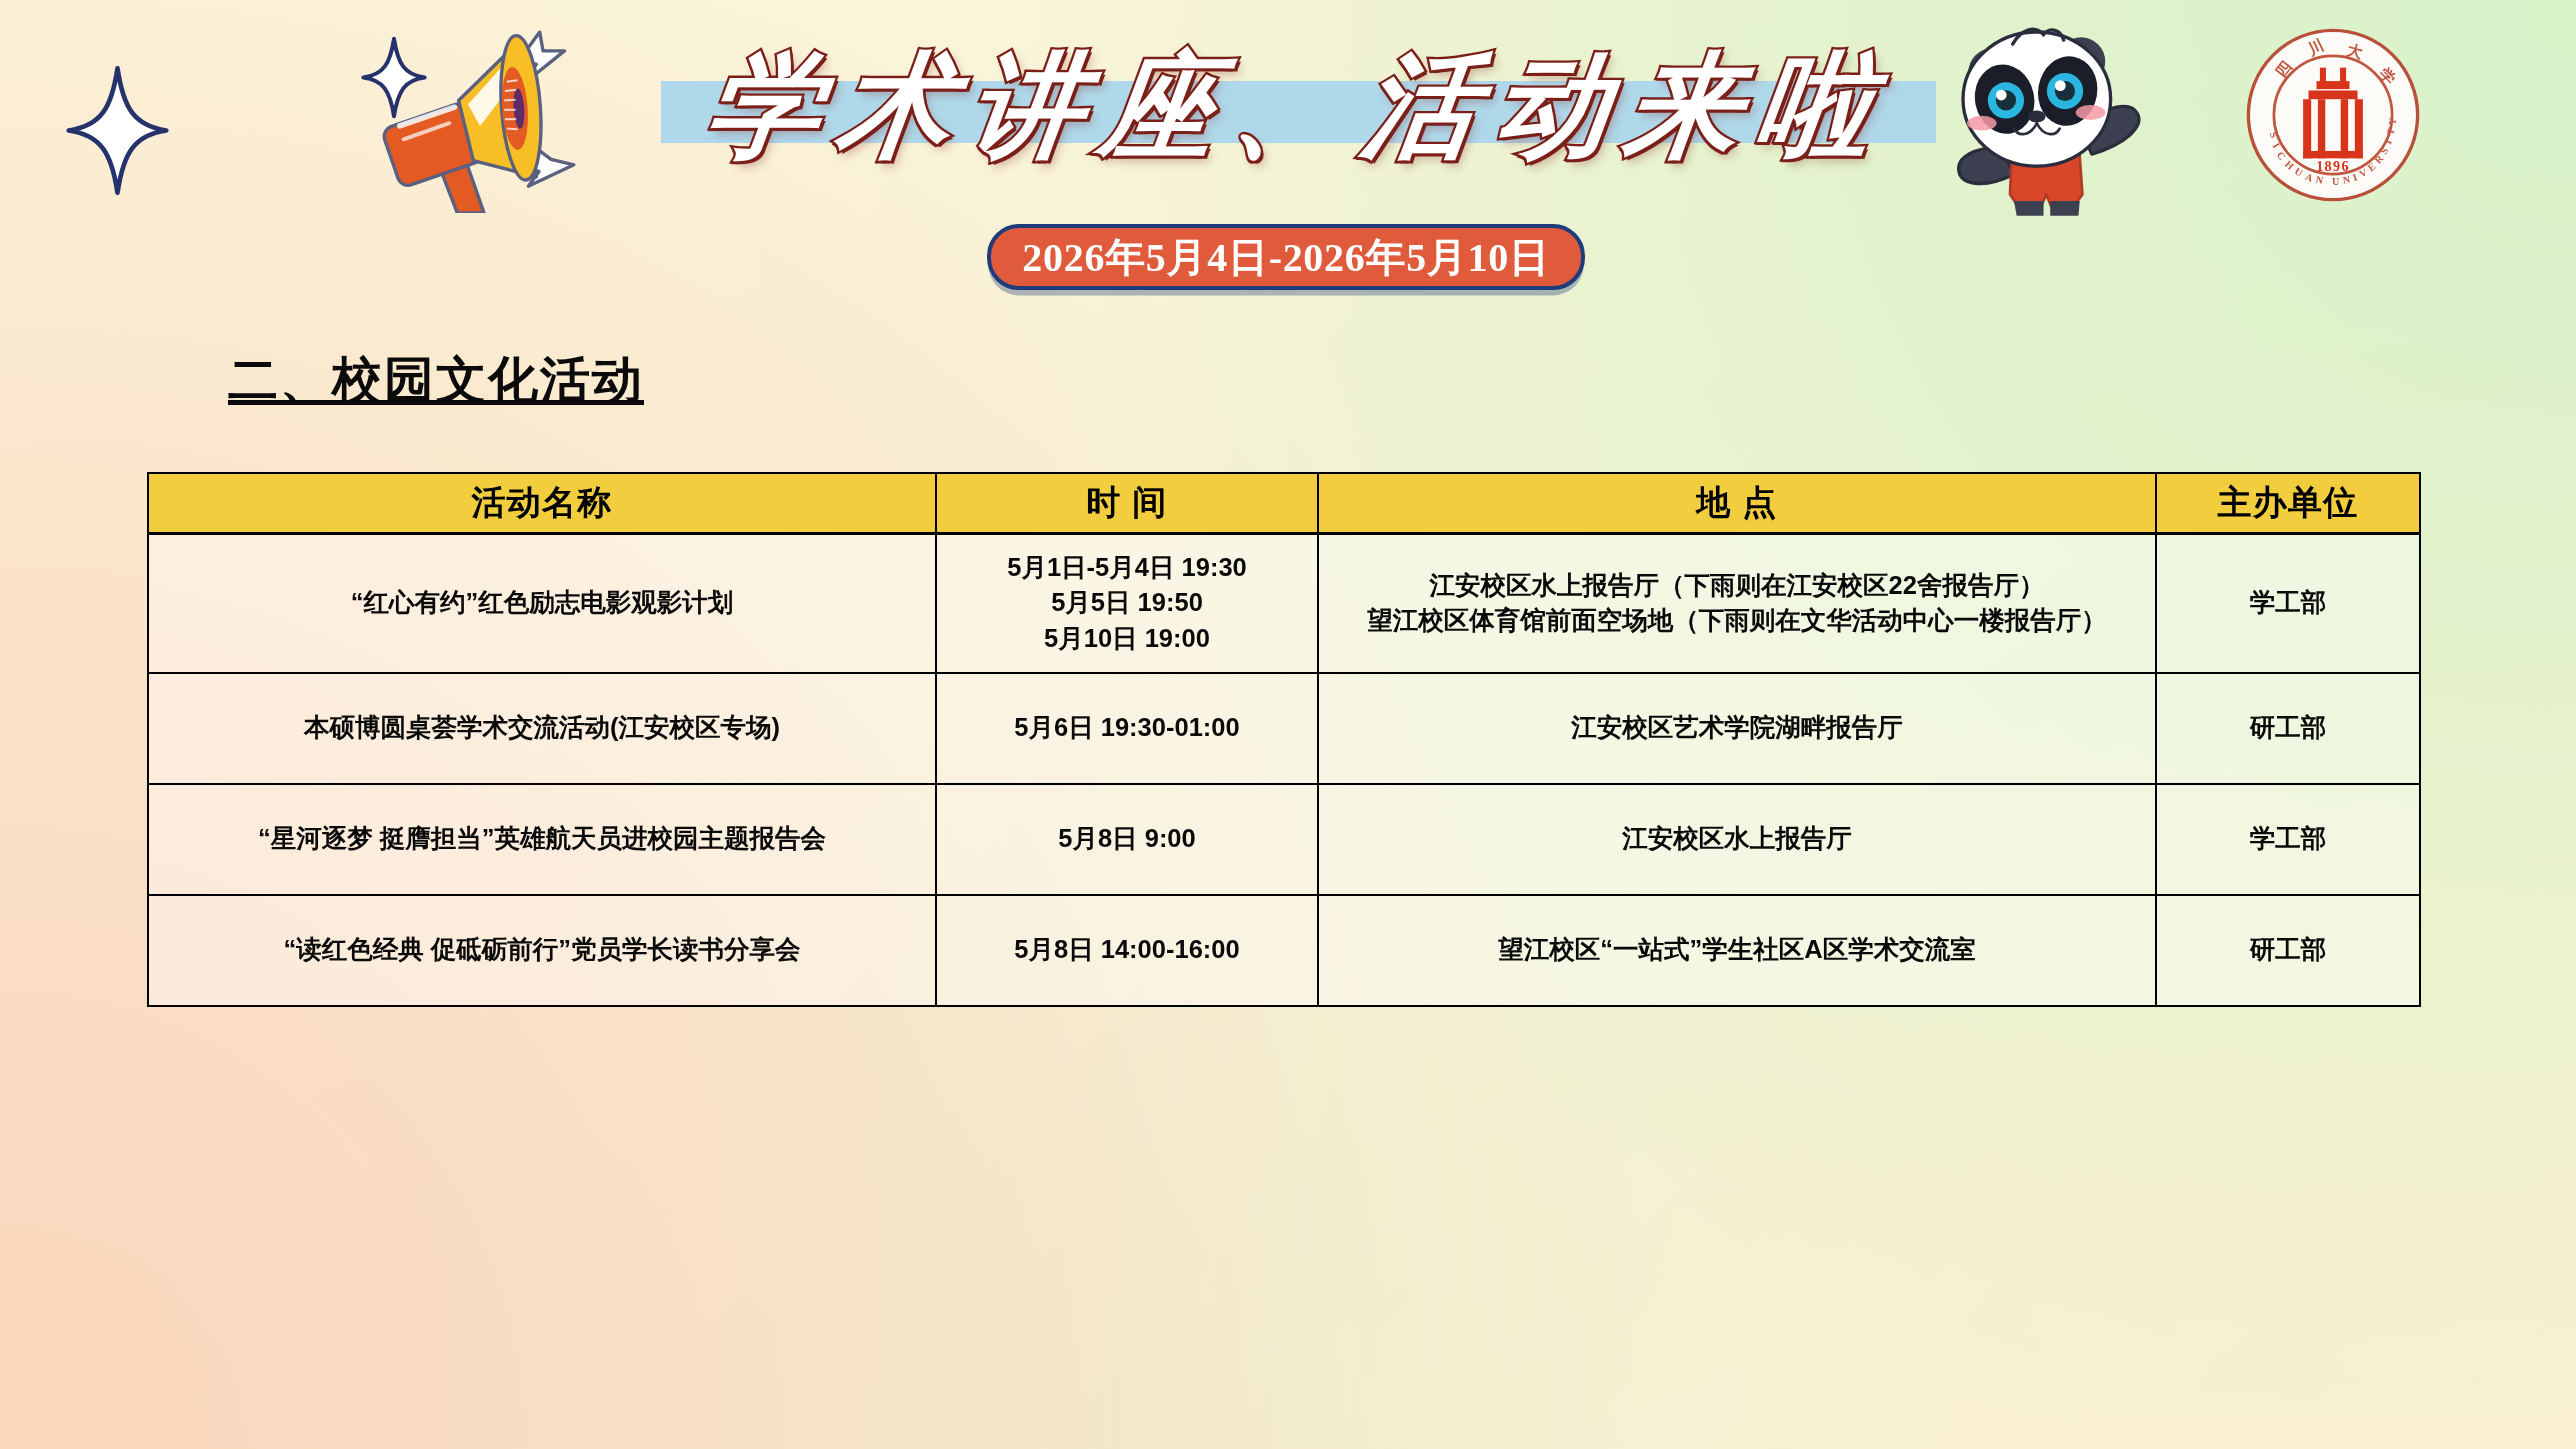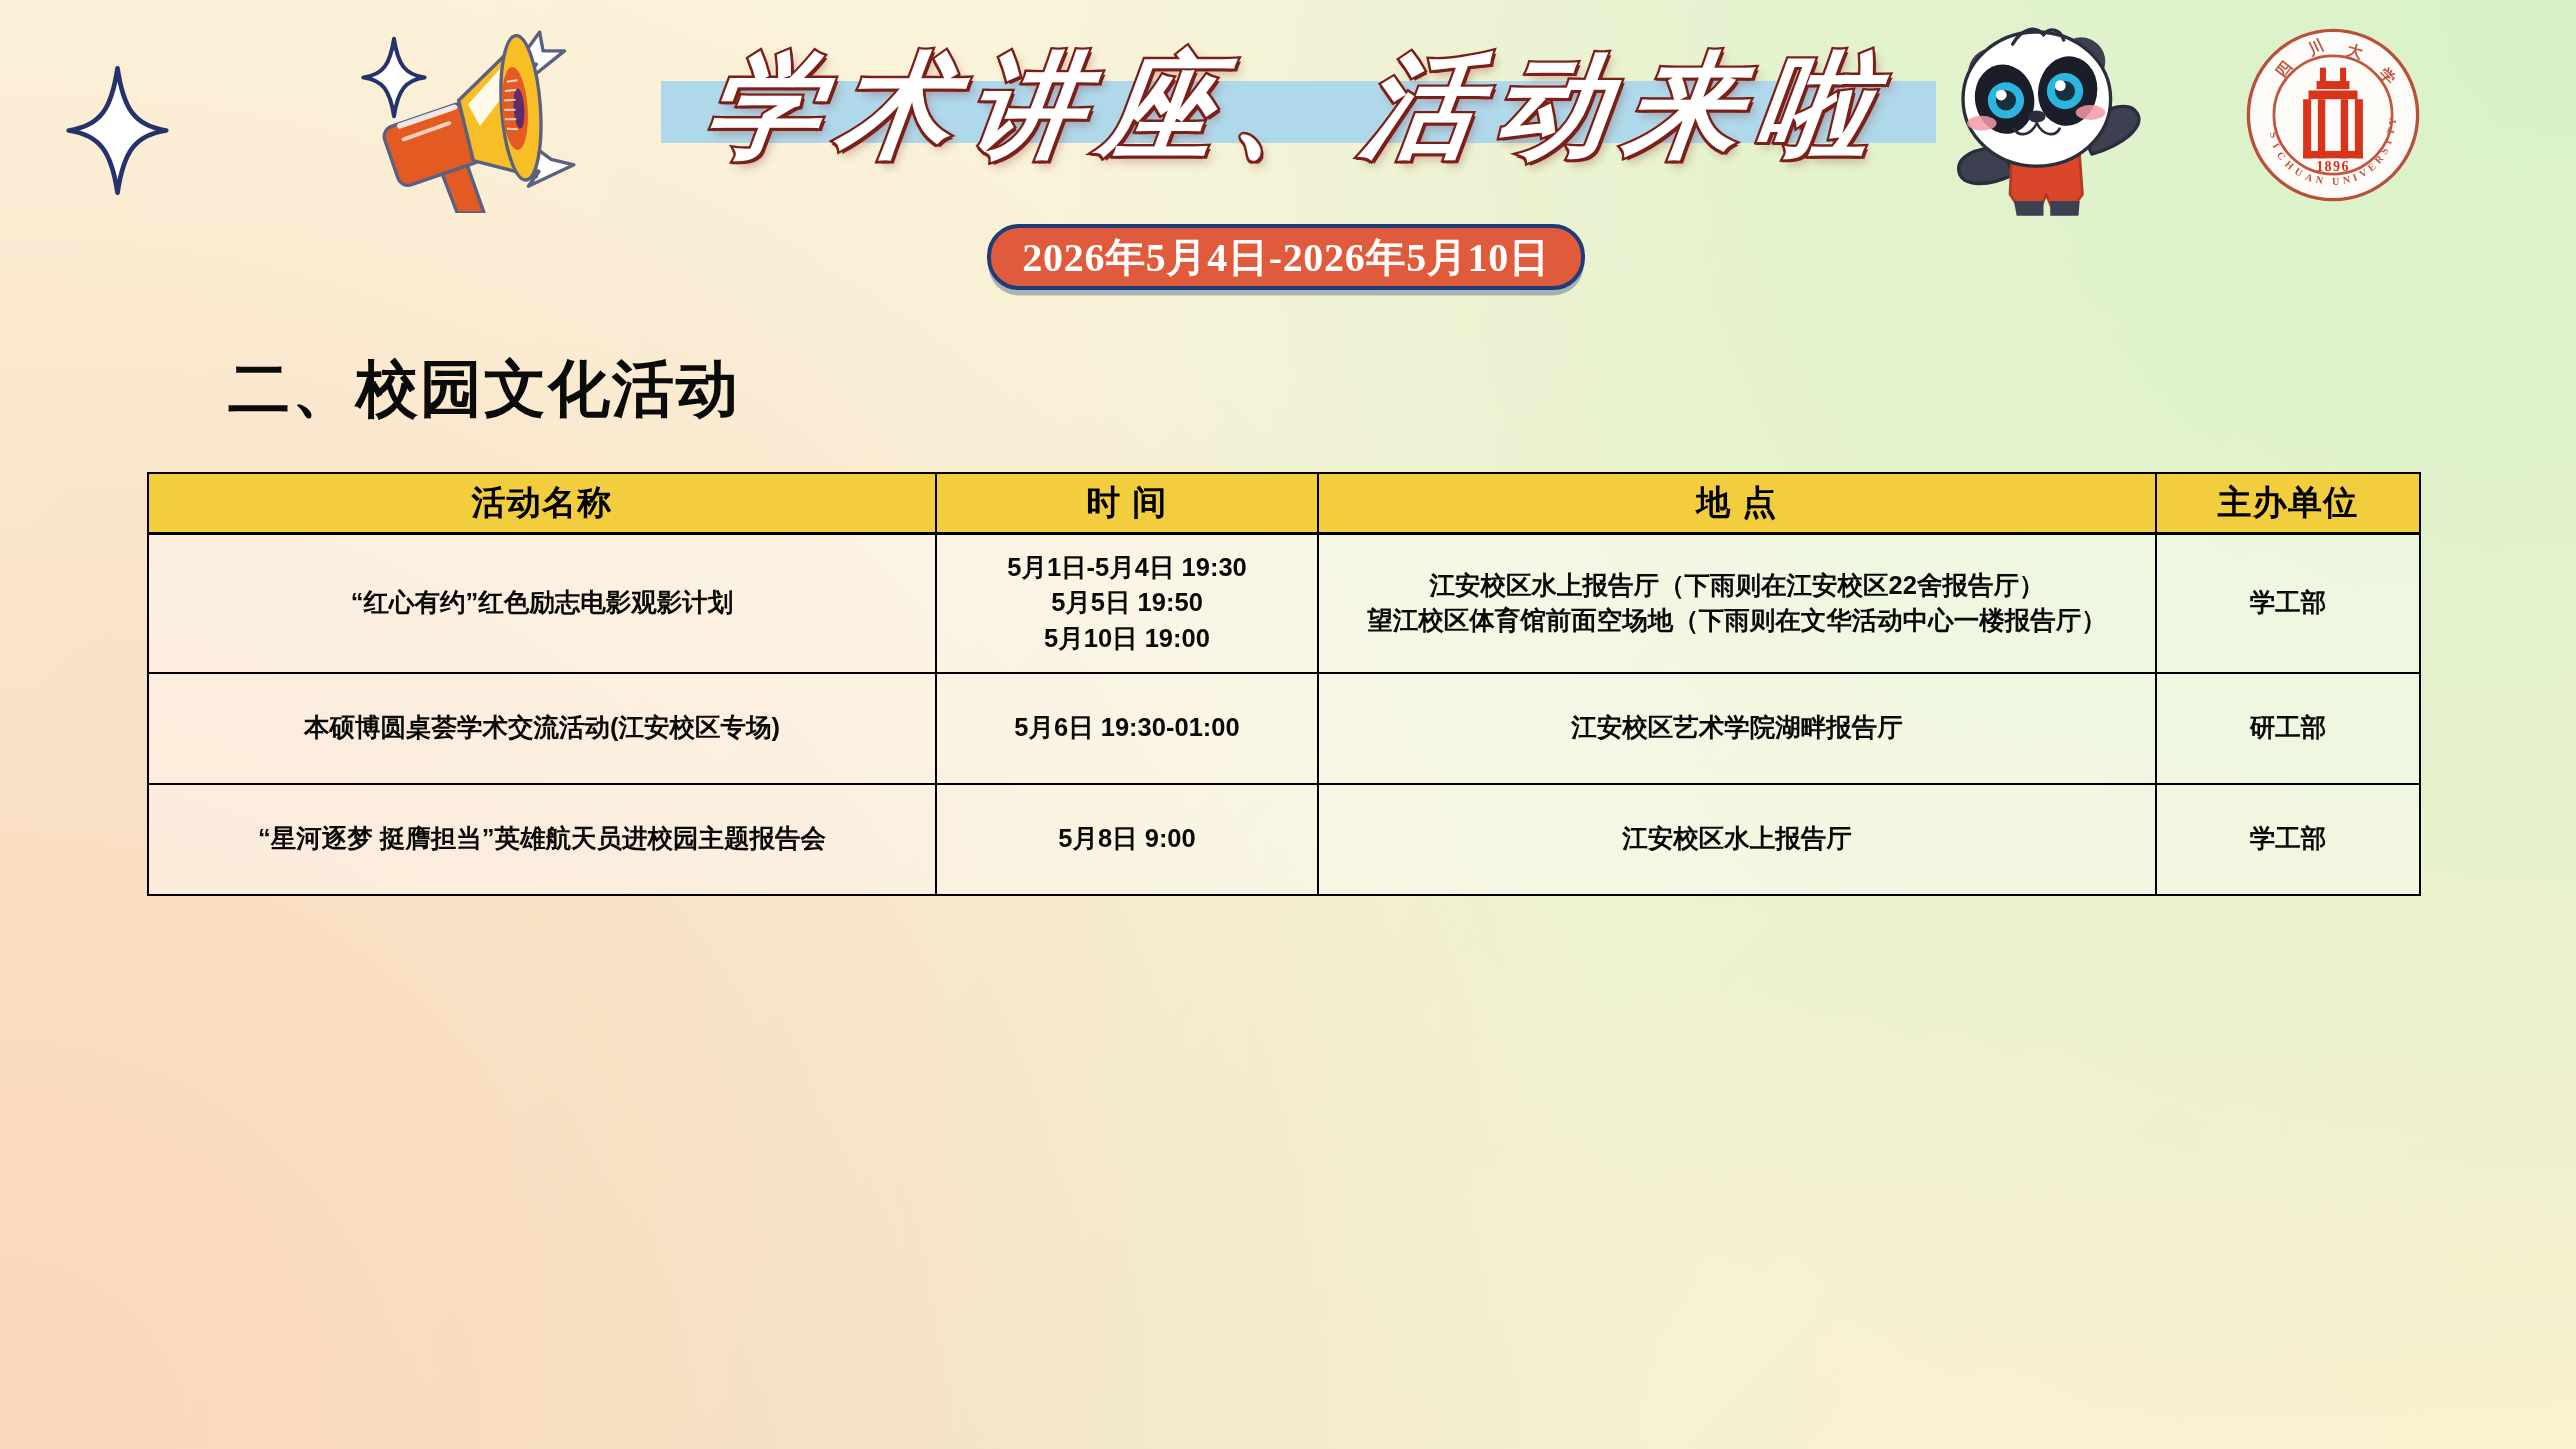--- a/index.html
+++ b/index.html
@@ -91,25 +91,26 @@
     font-weight: 700;
     color: #ffffff;
     letter-spacing: 0.7px;
     white-space: nowrap;
   }
 
   
   #section-heading {
     position: absolute;
     left: 228px; top: 347px;
-    font-size: 62px;
+    font-size: 50px;
     font-weight: 700;
     color: #0B0B0B;
     letter-spacing: 2px;
     white-space: nowrap;
+    text-decoration: underline;
   }
 
   
   #table-wrap {
     position: absolute;
     left: 140px; top: 472px;
     width: 2575px;
     padding-left: 7px;
   }
   table#schedule {
@@ -348,18 +349,32 @@
             <td class="cell-lines">
               <span>5月8日 9:00</span>
             </td>
             <td class="cell-wrapped">
               <span>江安校区水上报告厅</span>
             </td>
             <td class="cell-wrapped">
               <span>学工部</span>
             </td>
           </tr>
+          <tr>
+            <td class="cell-wrapped">
+              <span>“读红色经典 促砥砺前行”党员学长读书分享会</span>
+            </td>
+            <td class="cell-lines">
+              <span>5月8日 14:00-16:00</span>
+            </td>
+            <td class="cell-wrapped">
+              <span>望江校区“一站式”学生社区A区学术交流室</span>
+            </td>
+            <td class="cell-wrapped">
+              <span>研工部</span>
+            </td>
+          </tr>
         </tbody>
     </table>
   </div>
 
 </div>
 
 
 </body></html>

